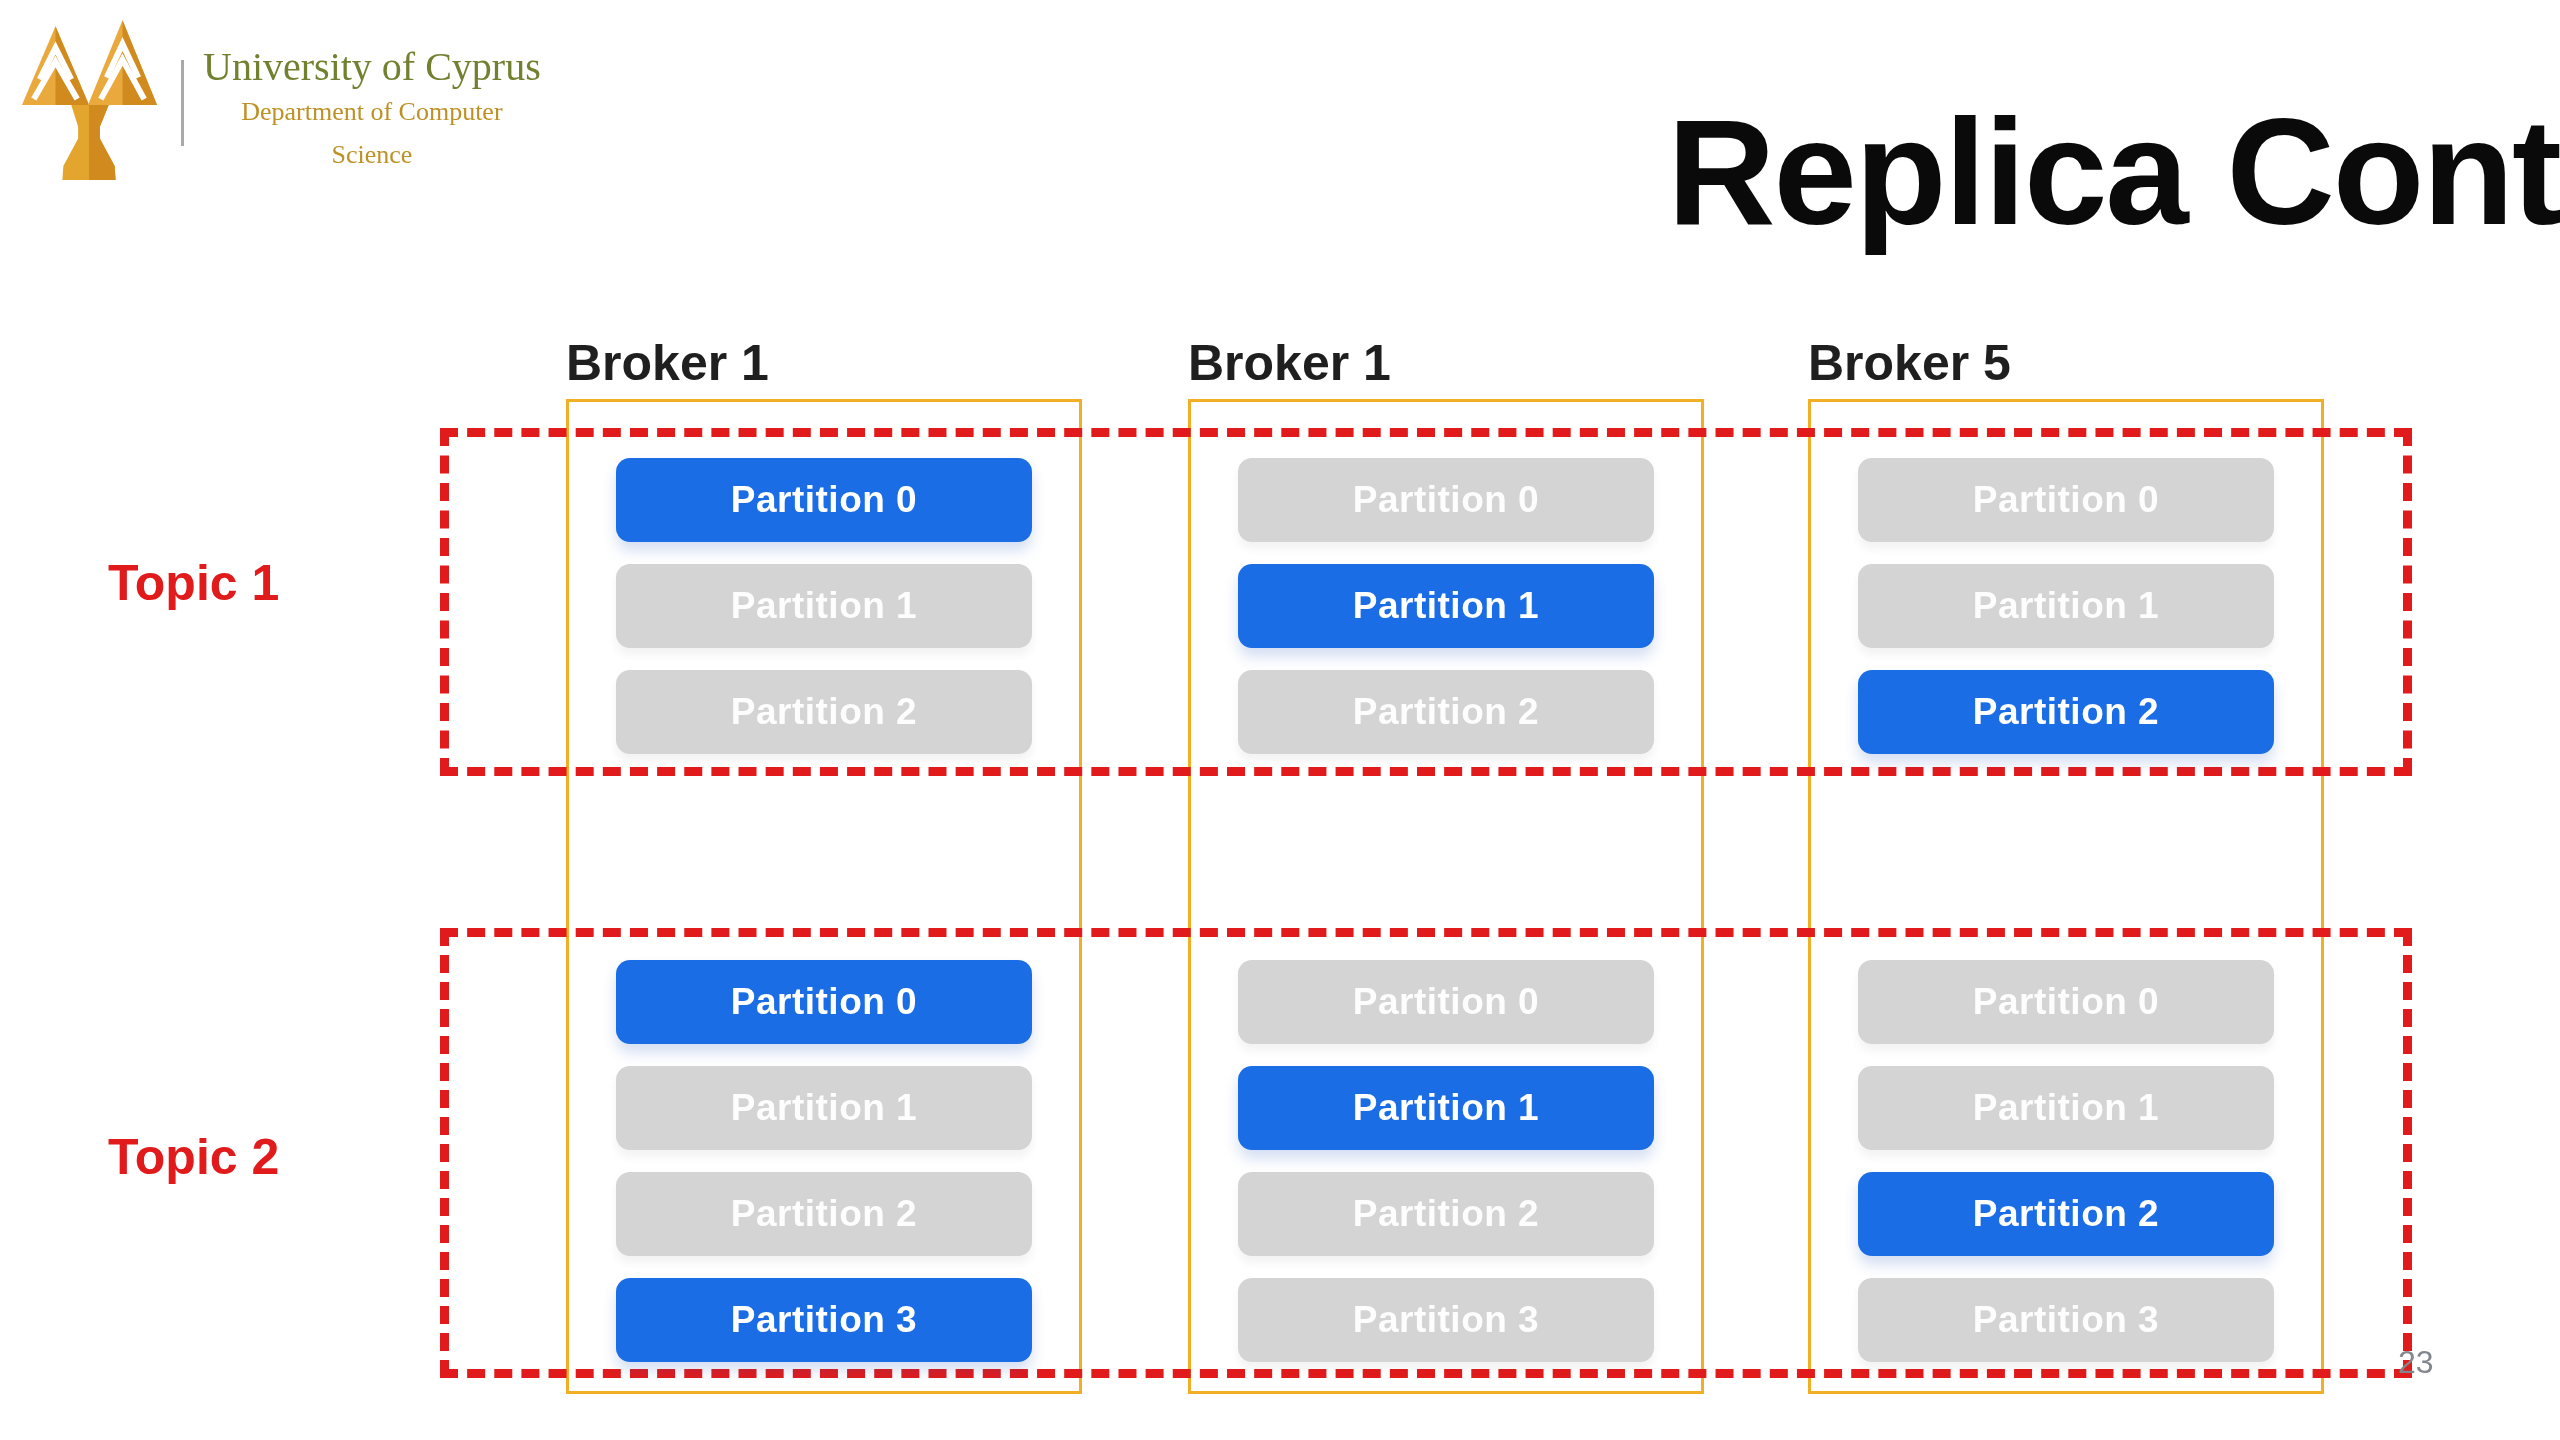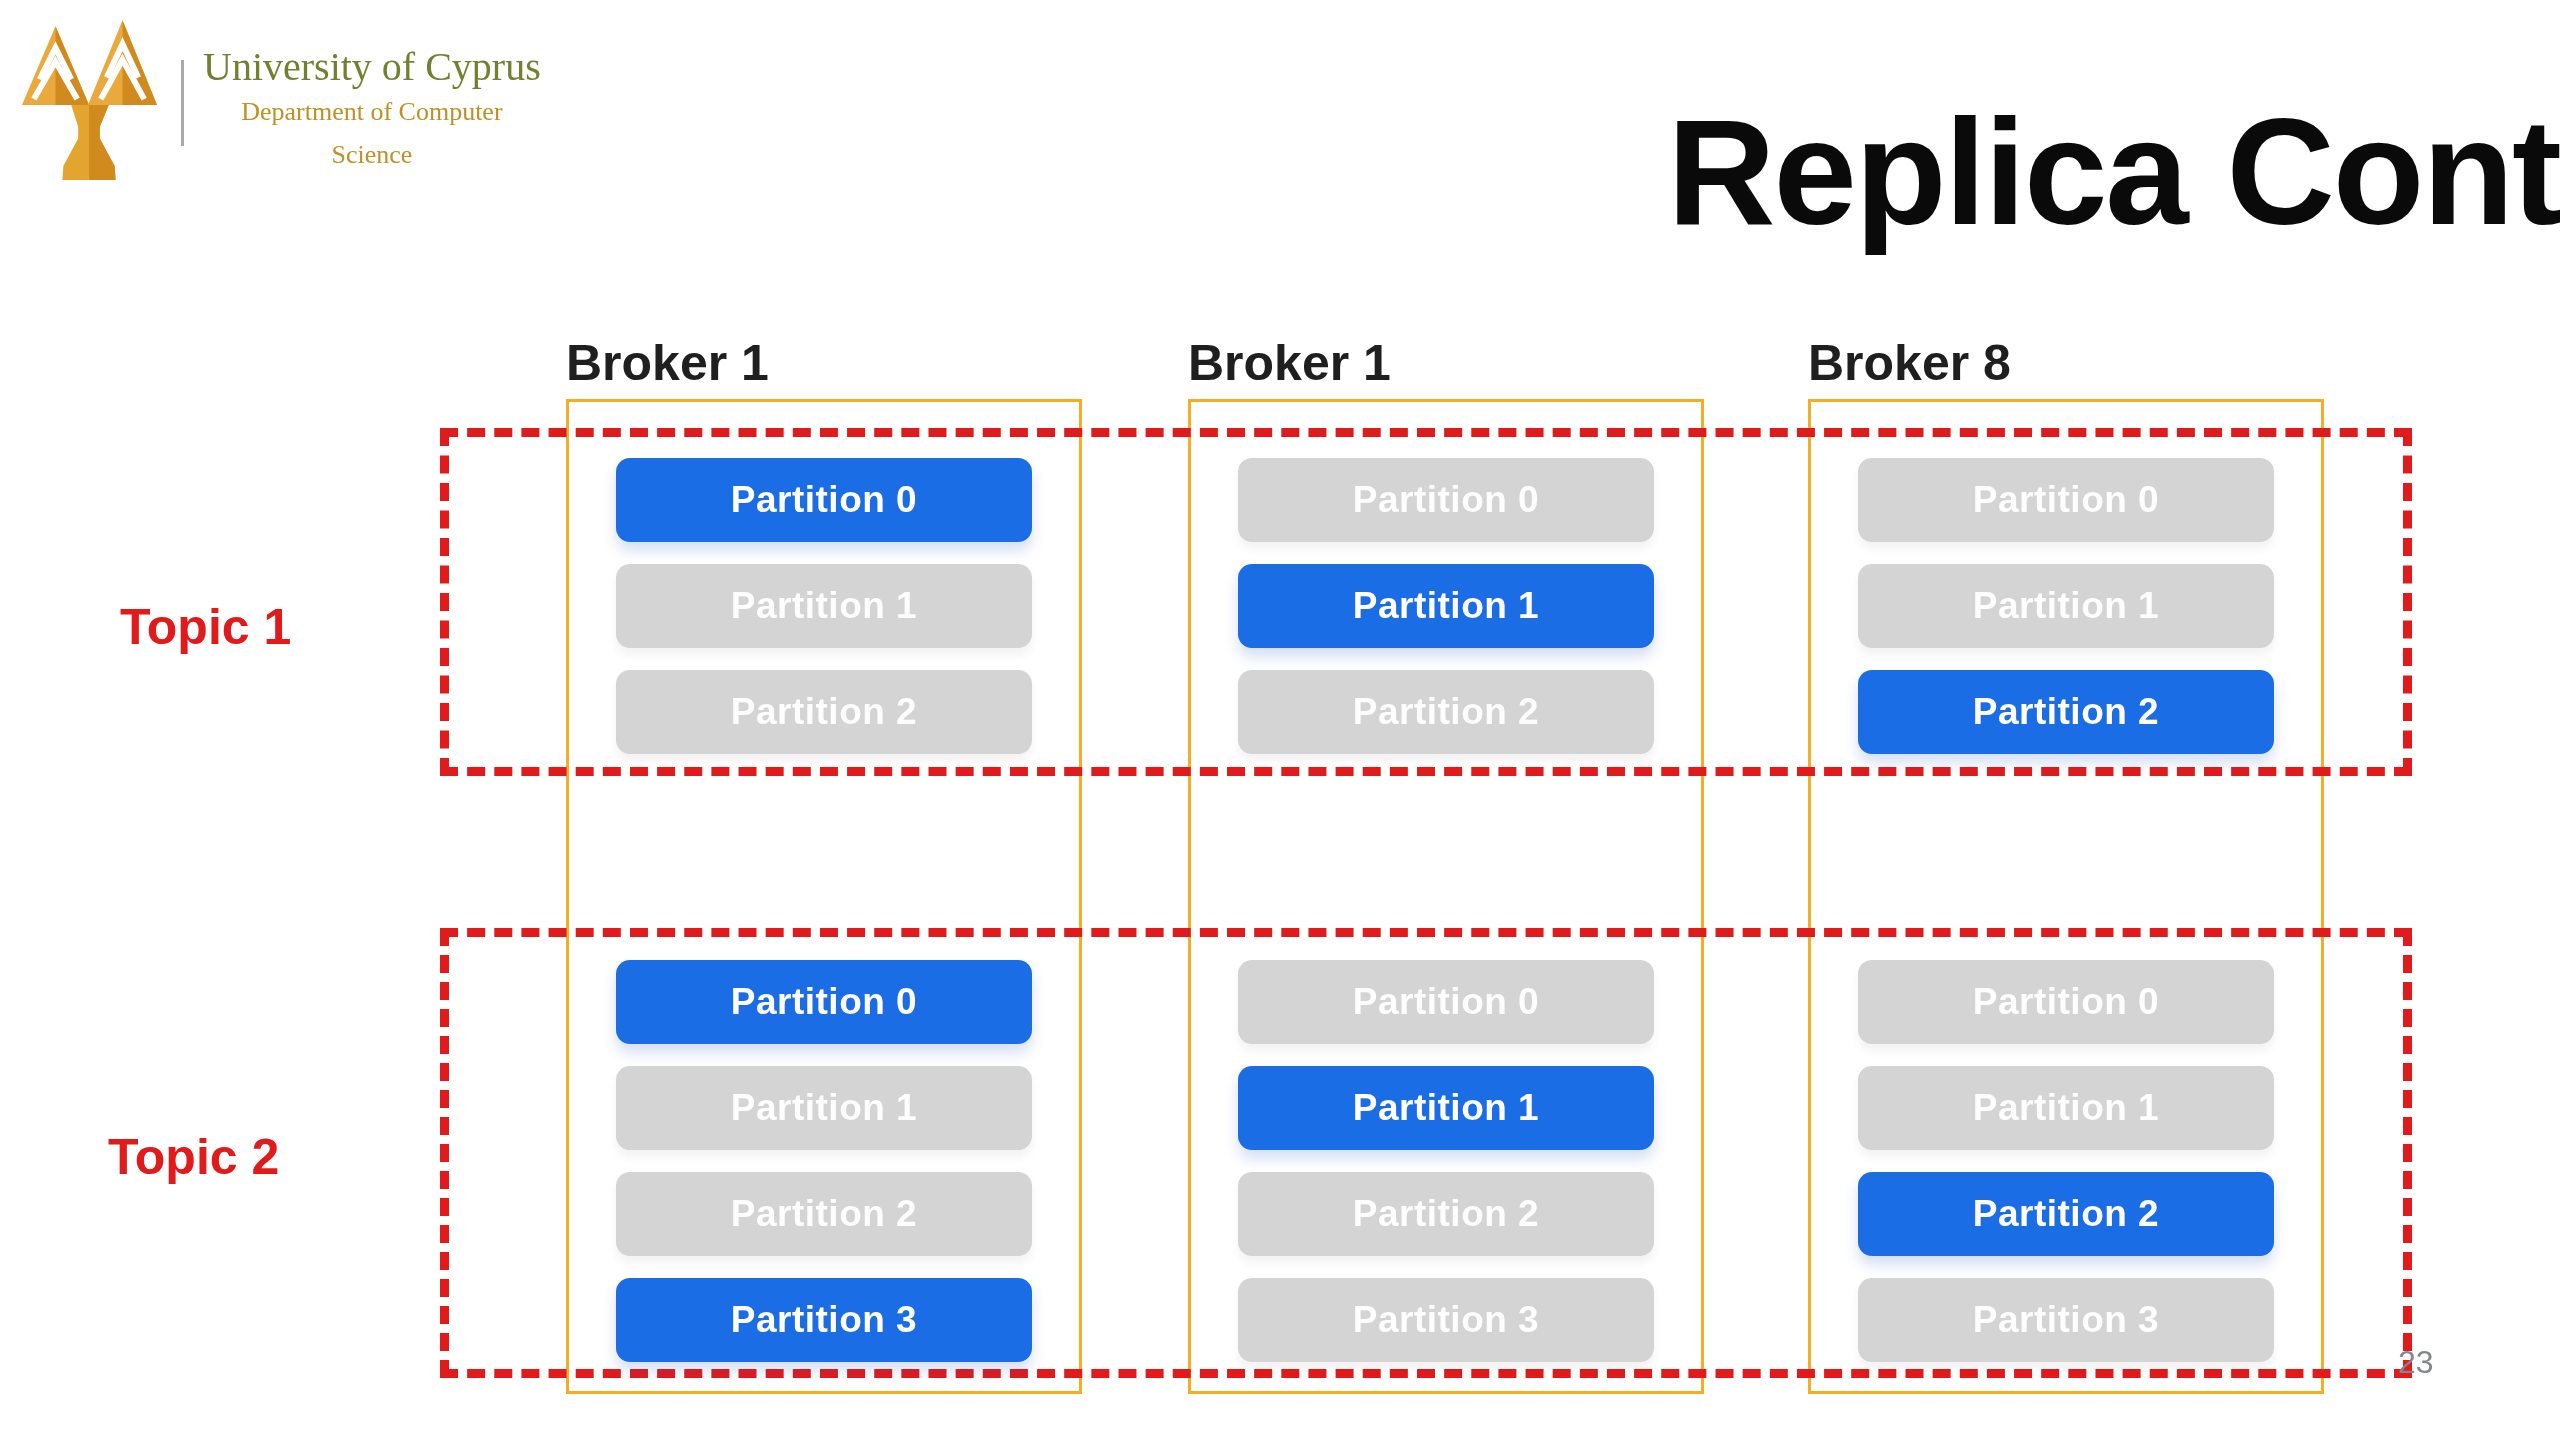--- a/index.html
+++ b/index.html
@@ -42,21 +42,21 @@
     position:absolute;left:440px;width:1972px;box-sizing:border-box;
     border:9px dashed var(--red);z-index:2;background:transparent;
   }
   .topic-box-1{top:428px;height:348px;}
   .topic-box-2{top:928px;height:450px;}
 
   .topic-label{
     position:absolute;left:108px;width:330px;
     font-size:50px;font-weight:700;color:var(--red);z-index:2;
   }
-  .topic-label-1{top:598px;margin-left:12px;}
+  .topic-label-1{top:554px;}
   .topic-label-2{top:1128px;}
 
   
   .partition-btn{
     position:absolute;width:416px;height:84px;border-radius:14px;
     display:flex;align-items:center;justify-content:center;
     font-size:37px;font-weight:700;color:#ffffff;z-index:3;
     letter-spacing:0.5px;
   }
   .partition-btn.leader{
@@ -98,21 +98,21 @@
       <div class="logo-line1">University of Cyprus</div>
       <div class="logo-line2">Department of Computer</div>
       <div class="logo-line3">Science</div>
     </div>
   </div>
 
   <h1 class="title">Replica Cont</h1>
 
   <div class="broker-header" style="left:566px">Broker 1</div>
   <div class="broker-header" style="left:1188px">Broker 1</div>
-  <div class="broker-header" style="left:1808px">Broker 8</div>
+  <div class="broker-header" style="left:1808px">Broker 5</div>
 
   <div class="broker-col" style="left:566px"></div>
   <div class="broker-col" style="left:1188px"></div>
   <div class="broker-col" style="left:1808px"></div>
 
   <div class="topic-box topic-box-1"></div>
   <div class="topic-box topic-box-2"></div>
 
   <div class="topic-label topic-label-1">Topic 1</div>
   <div class="topic-label topic-label-2">Topic 2</div>

